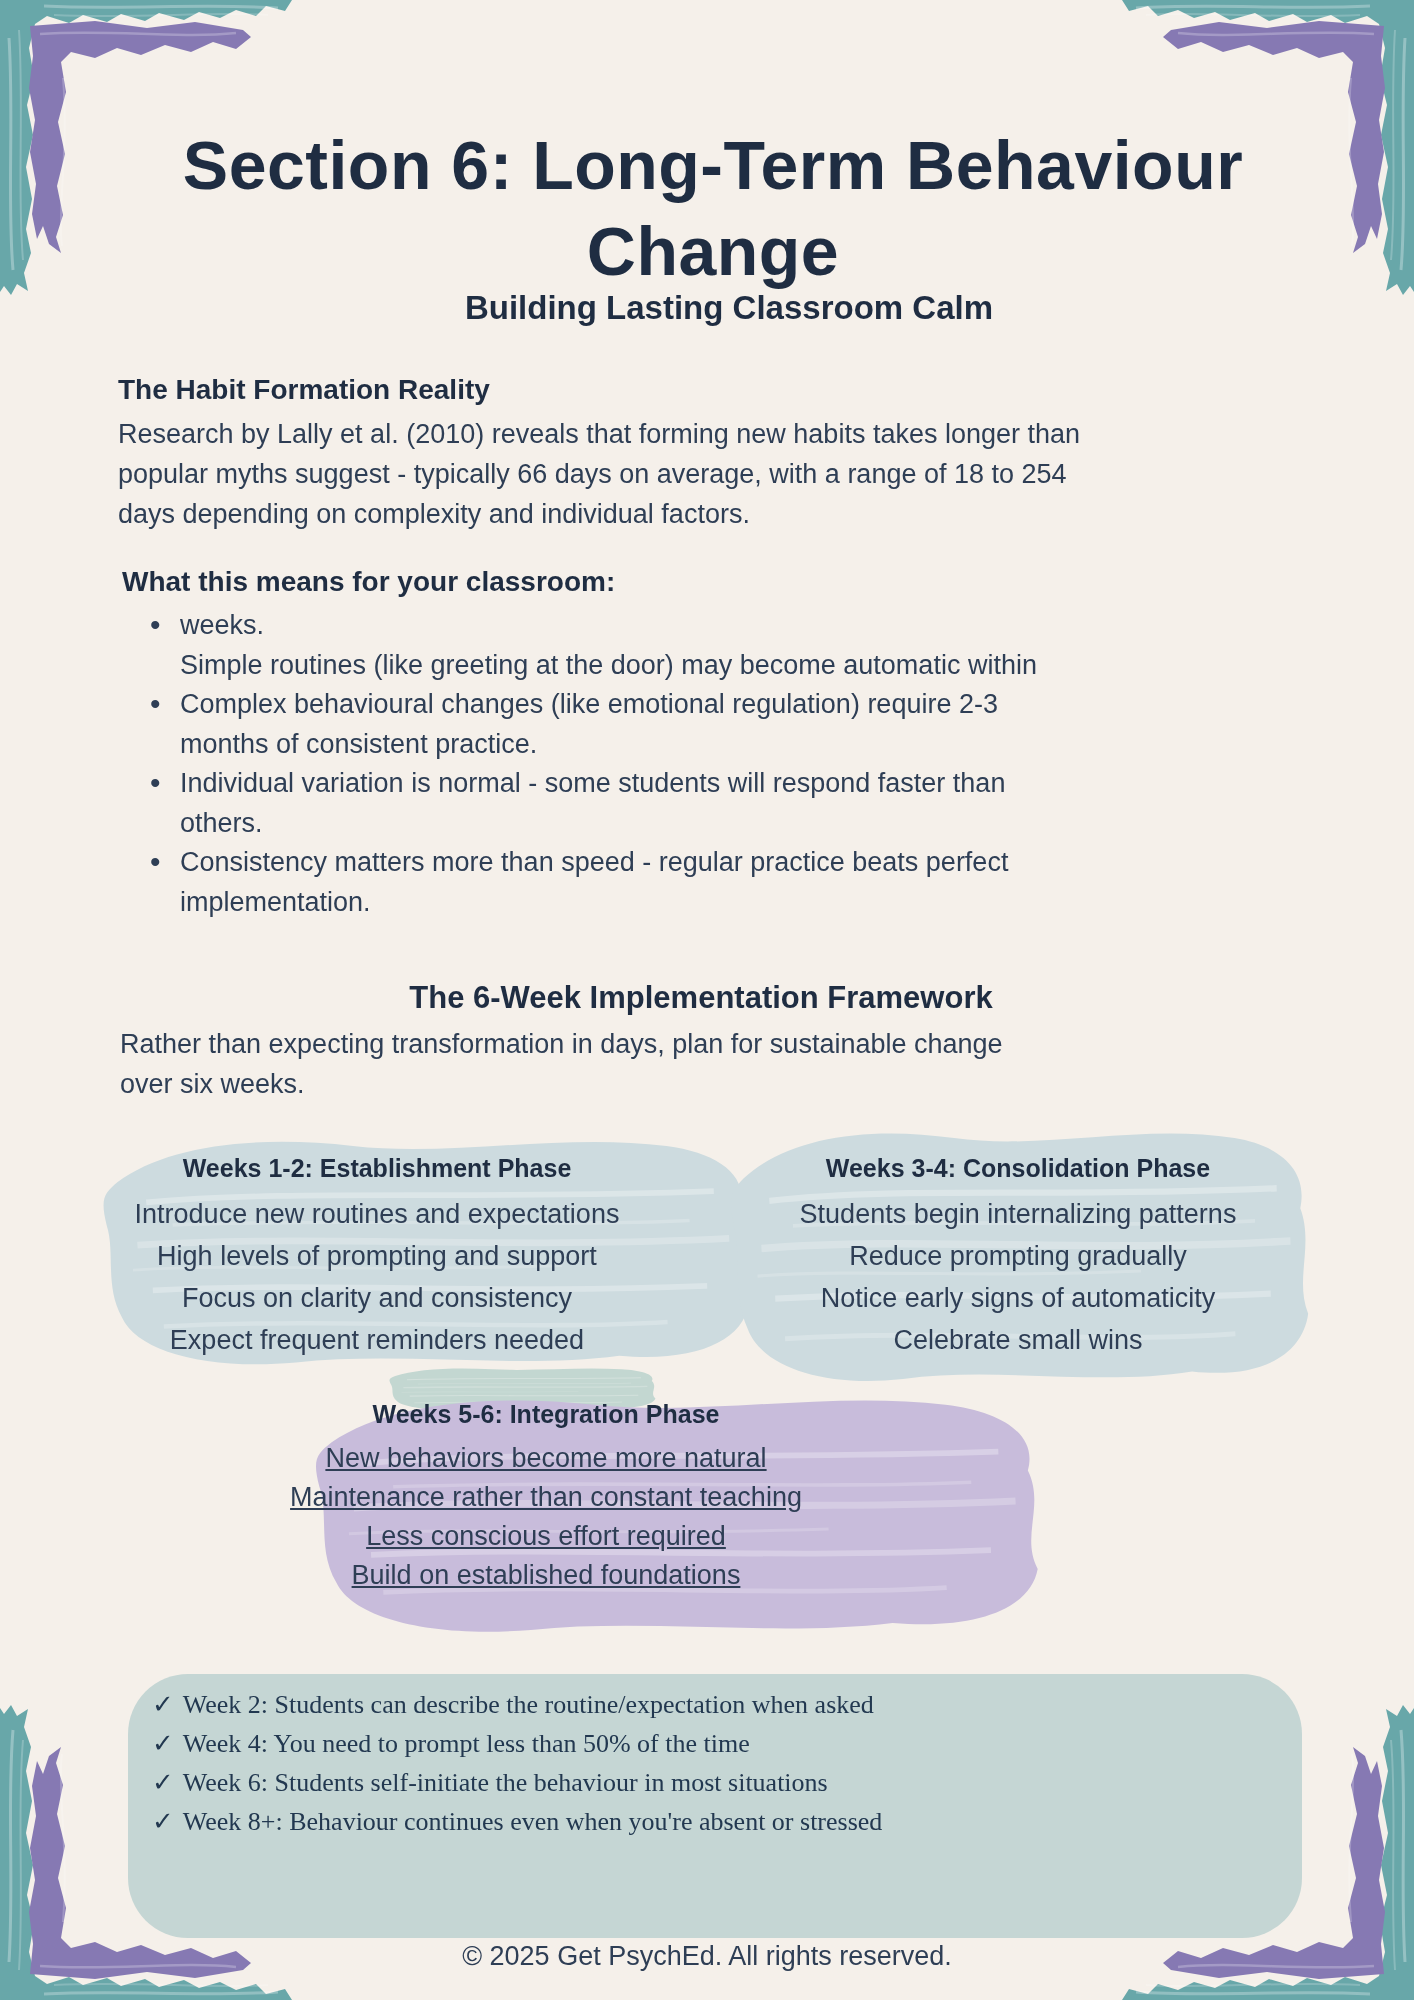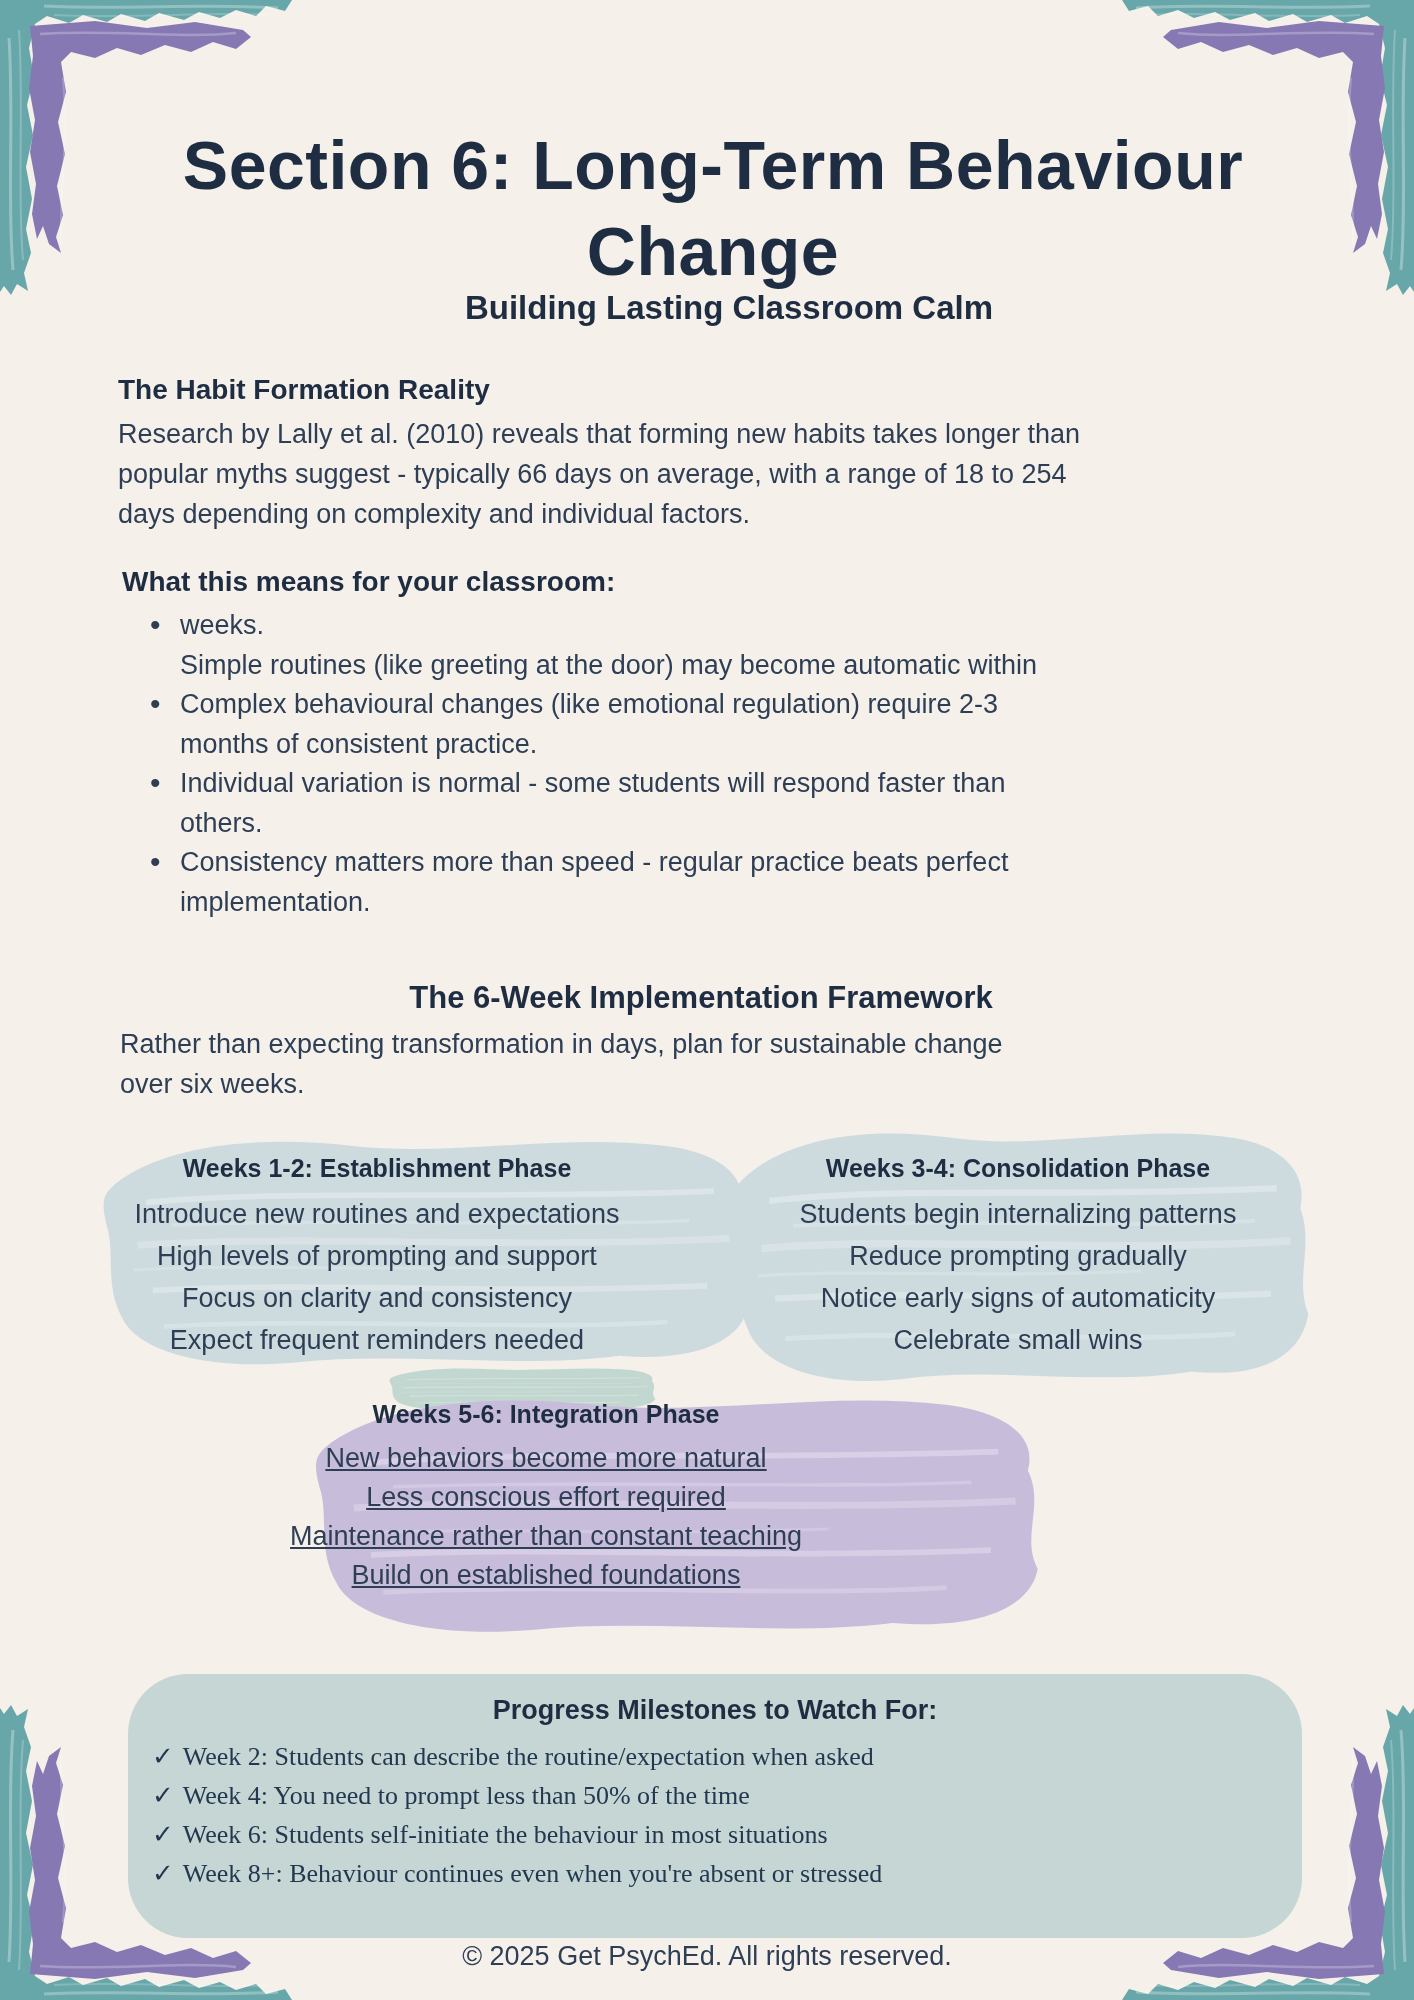--- a/index.html
+++ b/index.html
@@ -172,27 +172,26 @@
 <div class="phase phase2">
   <div class="phase-heading">Weeks 3-4: Consolidation Phase</div>
   <div class="phase-line">Students begin internalizing patterns</div>
   <div class="phase-line">Reduce prompting gradually</div>
   <div class="phase-line">Notice early signs of automaticity</div>
   <div class="phase-line">Celebrate small wins</div>
 </div>
 <div class="phase phase3">
   <div class="phase-heading">Weeks 5-6: Integration Phase</div>
   <div class="phase-line">New behaviors become more natural</div>
+  <div class="phase-line">Maintenance rather than constant teaching</div>
   <div class="phase-line">Less conscious effort required</div>
-  <div class="phase-line">Maintenance rather than constant teaching</div>
   <div class="phase-line">Build on established foundations</div>
 </div>
 
 <div class="abs milestones">
-  <div class="ms-heading">Progress Milestones to Watch For:</div>
   <div class="ms-items">
     <div class="ms-item"><span class="ms-check">✓</span><span>Week 2: Students can describe the routine/expectation when asked</span></div>
     <div class="ms-item"><span class="ms-check">✓</span><span>Week 4: You need to prompt less than 50% of the time</span></div>
     <div class="ms-item"><span class="ms-check">✓</span><span>Week 6: Students self-initiate the behaviour in most situations</span></div>
     <div class="ms-item"><span class="ms-check">✓</span><span>Week 8+: Behaviour continues even when you're absent or stressed</span></div>
   </div>
 </div>
 
 <div class="abs footer">© 2025 Get PsychEd. All rights reserved.</div>
 

